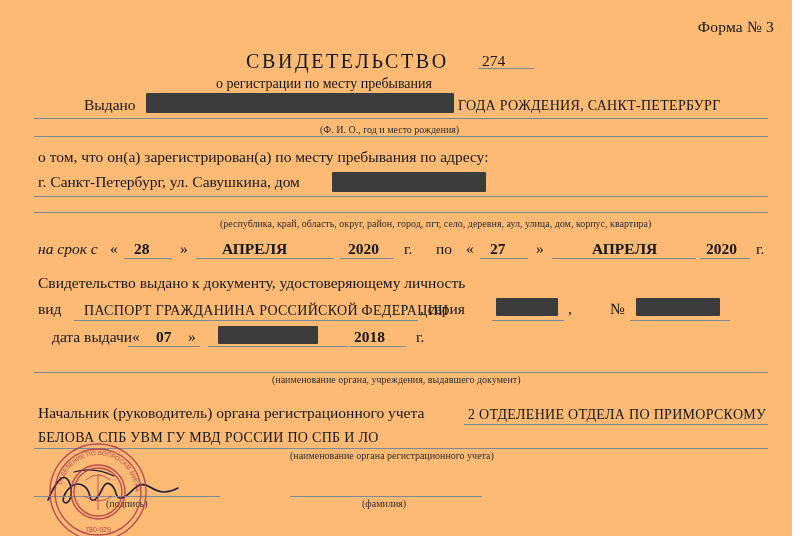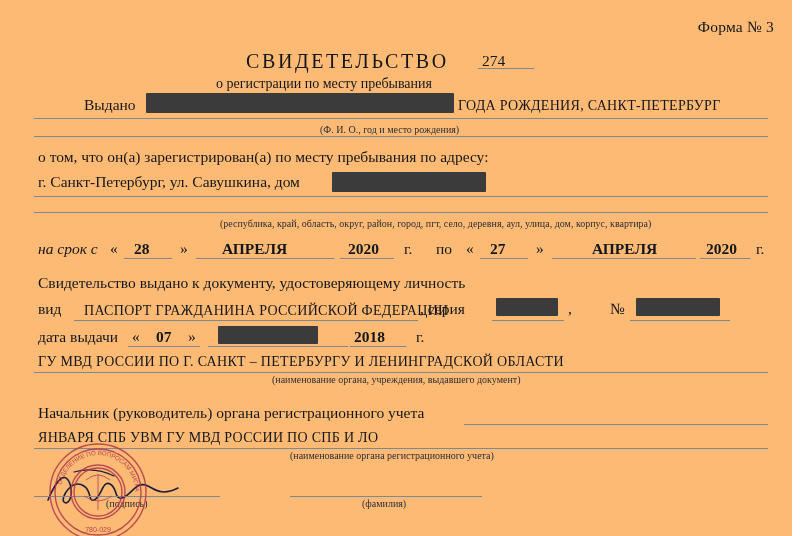--- a/index.html
+++ b/index.html
@@ -123,38 +123,38 @@
   <div class="abs caps" style="left:84px; top:303px;">ПАСПОРТ ГРАЖДАНИНА РОССИЙСКОЙ ФЕДЕРАЦИИ</div>
   <div class="rule" style="left:74px; top:320px; width:344px;"></div>
   <div class="abs lbl" style="left:420px; top:300px;">, серия</div>
   <div class="redact" style="left:496px; top:298px; width:62px; height:18px;"></div>
   <div class="rule" style="left:492px; top:320px; width:72px;"></div>
   <div class="abs lbl" style="left:568px; top:300px;">,</div>
   <div class="abs lbl" style="left:610px; top:300px;">№</div>
   <div class="redact" style="left:636px; top:298px; width:84px; height:18px;"></div>
   <div class="rule" style="left:630px; top:320px; width:100px;"></div>
 
-  <div class="abs lbl" style="left:38px; top:328px;text-align:center;">дата выдачи</div>
+  <div class="abs lbl" style="left:52px; top:328px;text-align:center;">дата выдачи</div>
   <div class="abs lbl" style="left:132px; top:328px;">«</div>
   <div class="abs lbl" style="left:156px; top:328px; font-weight:bold;">07</div>
   <div class="rule" style="left:128px; top:346px; width:72px;"></div>
   <div class="abs lbl" style="left:188px; top:328px;">»</div>
   <div class="redact" style="left:218px; top:326px; width:100px; height:18px;"></div>
   <div class="rule" style="left:208px; top:346px; width:140px;"></div>
   <div class="abs lbl" style="left:354px; top:328px; font-weight:bold;text-align:right;">2018</div>
   <div class="rule" style="left:350px; top:346px; width:56px;"></div>
   <div class="abs lbl" style="left:416px; top:328px;">г.</div>
 
-  <div class="abs caps" style="left:38px; top:354px;">ГУ  МВД  РОССИИ  ПО  Г. САНКТ – ПЕТЕРБУРГУ  И  ЛЕНИНГРАДСКОЙ ОБЛАСТИ</div>
   <div class="rule" style="left:34px; top:372px; width:734px;"></div>
   <div class="abs lbl" style="left:38px; top:404px;">Начальник (руководитель) органа регистрационного учета</div>
 
   <div class="abs hint" style="left:272px; top:374px;">(наименование органа, учреждения, выдавшего документ)</div>
+  <div class="abs caps" style="left:468px; top:407px;">2 ОТДЕЛЕНИЕ ОТДЕЛА  ПО ПРИМОРСКОМУ</div>
   <div class="rule" style="left:464px; top:424px; width:304px;"></div>
-  <div class="abs caps" style="left:38px; top:430px;">ЯНВАРЯ СПБ УВМ  ГУ  МВД РОССИИ  ПО СПБ  И  ЛО</div>
+  <div class="abs caps" style="left:38px; top:430px;">БЕЛОВА СПБ УВМ  ГУ  МВД РОССИИ  ПО СПБ  И  ЛО</div>
   <div class="rule" style="left:34px; top:448px; width:734px;"></div>
   <div class="abs hint" style="left:290px; top:450px;">(наименование органа регистрационного учета)</div>
 
   <svg class="abs sig" viewBox="0 0 140 44">
     <path d="M4 34 C14 10, 22 6, 26 18 C30 30, 24 40, 20 36 C16 32, 28 12, 40 20 C48 25, 44 36, 50 34 C58 31, 58 14, 66 18 C74 22, 70 34, 78 32 C88 29, 92 14, 104 20 C112 24, 118 30, 134 22" fill="none" stroke="#1b1f3b" stroke-width="1.6" stroke-linecap="round"></path>
     <path d="M30 6 C44 2, 58 4, 70 10" fill="none" stroke="#1b1f3b" stroke-width="1.2" stroke-linecap="round"></path>
   </svg>
   <div class="rule" style="left:34px; top:496px; width:186px;"></div>
   <div class="abs hint" style="left:106px; top:498px;">(подпись)</div>
 

